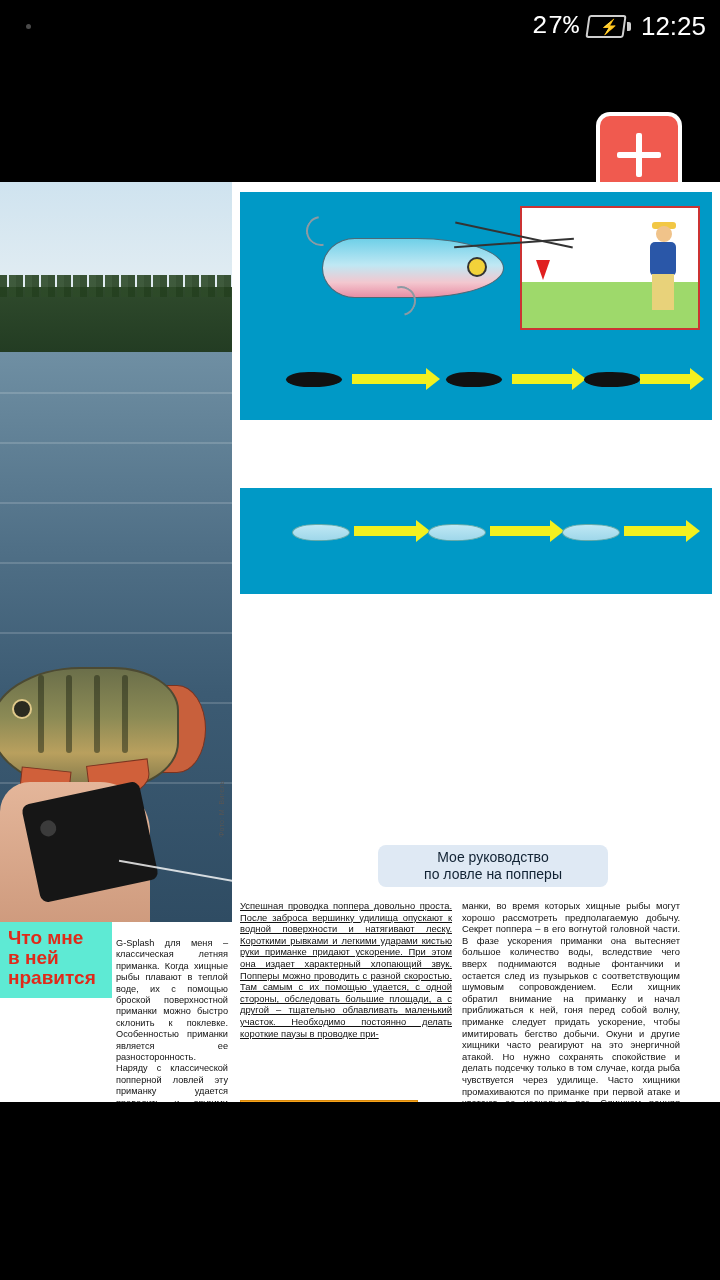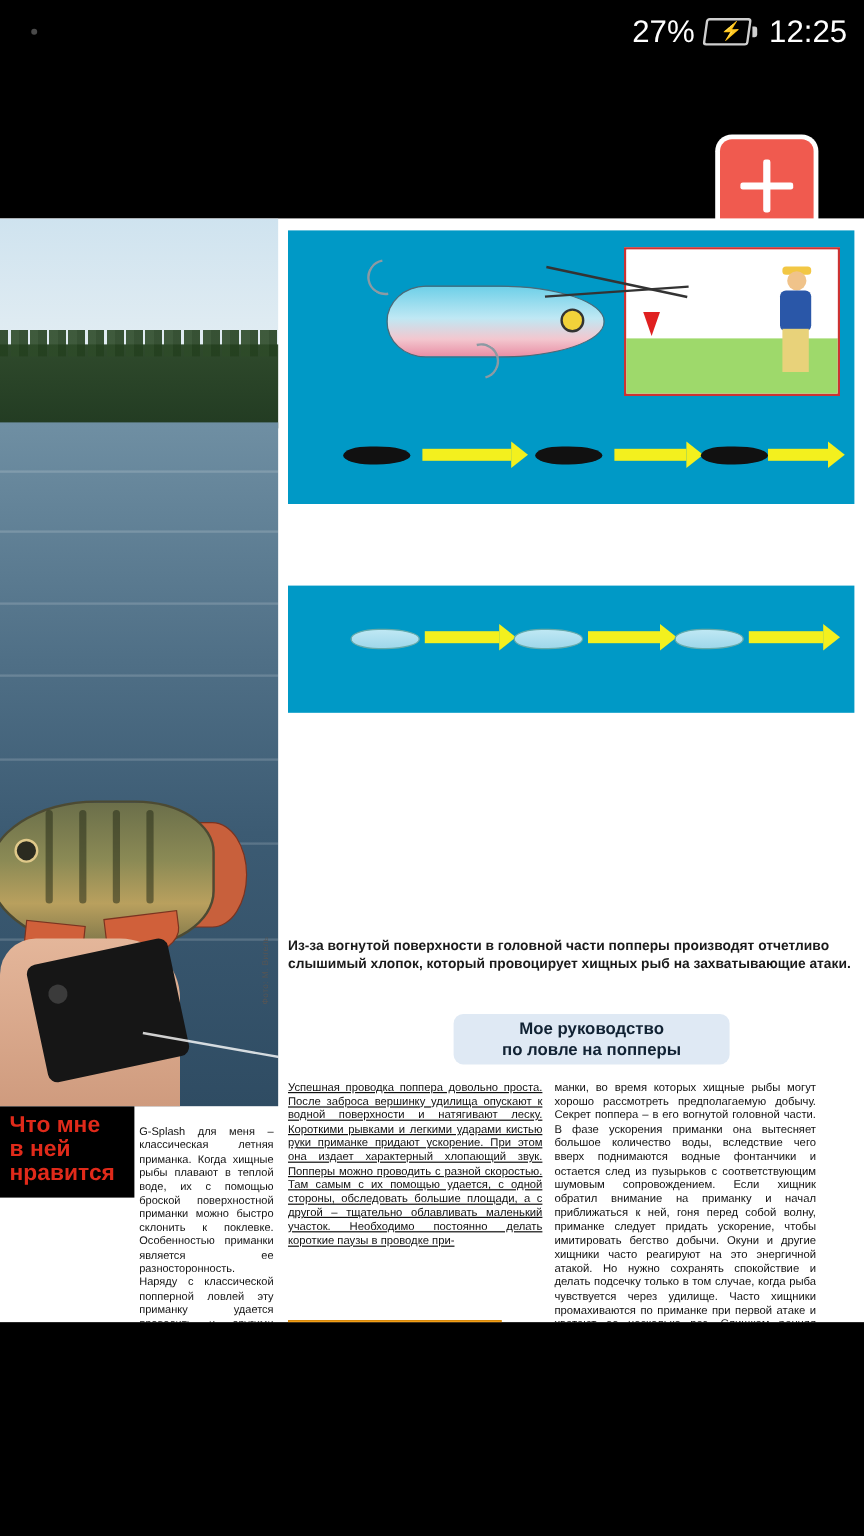--- a/index.html
+++ b/index.html
@@ -1,21 +1,21 @@
 <!DOCTYPE html>
 <html><head>
 <meta charset="utf-8">
 <style>
   html,body{margin:0;padding:0;background:#000;}
   body{width:720px;height:1280px;overflow:hidden;font-family:"Liberation Sans",sans-serif;}
 
   
   .statusbar{position:absolute;left:0;top:0;width:720px;height:52px;background:#000;color:#fff;display:flex;align-items:center;justify-content:flex-end;padding-right:14px;box-sizing:border-box;}
   .statusdot{position:absolute;left:26px;top:24px;width:5px;height:5px;border-radius:50%;background:#4a4a4a;}
-  .battpct{font-size:26px;color:#fff;letter-spacing:0px;}
+  .battpct{font-size:26px;color:#fff;letter-spacing:0px;font-family:Liberation Mono, monospace;}
   .battico{position:relative;width:44px;height:23px;margin:0 10px 0 8px;}
   .battico .shell{position:absolute;left:0;top:0;width:38px;height:23px;border:2px solid #cfcfcf;border-radius:3px;box-sizing:border-box;transform:skewX(-8deg);}
   .battico .cap{position:absolute;right:0;top:7px;width:4px;height:9px;background:#cfcfcf;border-radius:0 2px 2px 0;}
   .battico .bolt{position:absolute;left:13px;top:3px;color:#cfcfcf;font-size:15px;line-height:17px;}
   .clock{font-size:26px;color:#fff;}
 
   
   .topband{position:absolute;left:0;top:52px;width:720px;height:130px;background:#000;}
   .addbtn{position:absolute;left:600px;top:64px;width:78px;height:78px;border-radius:10px;background:#f05a4f;box-shadow:0 0 0 4px #ffffff;display:flex;align-items:center;justify-content:center;}
   .addbtn:after{content:"";position:absolute;left:50%;top:50%;width:44px;height:6px;background:#fff;transform:translate(-50%,-50%);border-radius:2px;}
@@ -39,21 +39,21 @@
   .finB{left:30px;top:132px;width:48px;height:30px;border-radius:0 0 60% 40%;transform:rotate(6deg);}
   .tail{position:absolute;left:158px;top:48px;width:56px;height:86px;background:#c8603c;border:1px solid #7a3320;border-radius:10% 60% 60% 10%;}
   .eye{position:absolute;left:22px;top:62px;width:16px;height:16px;border-radius:50%;background:#2b2b20;border:2px solid #e0c98a;}
   .hand{position:absolute;left:0px;top:600px;width:150px;height:140px;background:linear-gradient(#e4b69a,#cf9b7e);border-radius:30px 50px 0 0;}
   .device{position:absolute;left:30px;top:610px;width:120px;height:100px;background:#161616;border-radius:8px;transform:rotate(-12deg);}
   .device:after{content:"";position:absolute;left:14px;top:20px;width:16px;height:16px;border-radius:50%;background:#3b3b3b;}
   .line{position:absolute;left:118px;top:690px;width:140px;height:2px;background:rgba(255,255,255,.8);transform:rotate(10deg);}
 
   .credit{position:absolute;left:218px;top:655px;width:90px;font-size:7px;color:#555;transform:rotate(-90deg);transform-origin:left top;letter-spacing:.3px;}
 
-  .whatlike{position:absolute;left:0;top:740px;width:112px;background:#000000;padding:6px 8px 10px 8px;box-sizing:border-box;}
+  .whatlike{position:absolute;left:0;top:740px;width:112px;background:#5eead4;padding:6px 8px 10px 8px;box-sizing:border-box;}
   .whatlike b{display:block;color:#e02a1a;font-size:19px;line-height:20px;font-weight:bold;}
 
   
   .illus{position:absolute;left:240px;top:10px;width:472px;height:590px;}
   .ill1{position:absolute;left:0;top:0;width:472px;height:228px;background:#0099c6;}
   .ill3{position:absolute;left:0;top:296px;width:472px;height:106px;background:#0099c6;}
   .lureBig{position:absolute;left:60px;top:38px;width:210px;height:70px;}
   .lureBody{position:absolute;left:22px;top:8px;width:180px;height:58px;border-radius:18% 48% 48% 18% / 50%;background:linear-gradient(#6fd0e8,#bfe8f4 45%,#f3c7cf 75%,#e98fa5);border:1px solid #4b6a78;}
   .lureEye{position:absolute;right:16px;top:18px;width:16px;height:16px;border-radius:50%;background:#f2d23a;border:2px solid #333;}
   .hook{position:absolute;width:26px;height:26px;border:2px solid #8c9aa3;border-top-color:transparent;border-right-color:transparent;border-radius:50%;}
@@ -72,21 +72,21 @@
   .redarrow{position:absolute;left:14px;top:52px;width:0;height:0;border-left:7px solid transparent;border-right:7px solid transparent;border-top:20px solid #e02020;}
 
   .lurek{position:absolute;width:56px;height:15px;border-radius:40% 50% 50% 40%/50%;background:#111;}
   .lureks{position:absolute;width:56px;height:15px;border-radius:40% 50% 50% 40%/50%;background:linear-gradient(#bfe8f4,#9fd7ea);border:1px solid #6aa;}
   .arrow{position:absolute;height:10px;background:#f3f01e;}
   .arrow:after{content:"";position:absolute;right:-14px;top:-6px;border-left:14px solid #f3f01e;border-top:11px solid transparent;border-bottom:11px solid transparent;}
 
   .caption{position:absolute;left:240px;top:600px;width:472px;font-size:11.5px;line-height:15px;color:#1a1a1a;font-weight:bold;}
 
   .guidebox{position:absolute;left:378px;top:663px;width:230px;height:42px;background:#dfe9f4;border-radius:8px;display:flex;align-items:center;justify-content:center;text-align:center;}
-  .guidebox span{font-size:14px;font-weight:bold;color:#123;line-height:17px;}
+  .guidebox span{font-size:14px;font-weight:normal;color:#123;line-height:17px;}
 
   .colA{position:absolute;left:240px;top:718px;width:212px;font-size:9.4px;line-height:11.6px;color:#111;text-align:justify;text-decoration:underline;}
   .colB{position:absolute;left:462px;top:718px;width:218px;font-size:9.4px;line-height:11.6px;color:#111;text-align:justify;}
   .leftcol{position:absolute;left:116px;top:756px;width:112px;font-size:9.2px;line-height:11.4px;color:#111;text-align:justify;}
 
   .tackle{position:absolute;left:240px;top:918px;width:178px;background:#f6a21b;border:1px solid #d98a0b;padding:6px 8px 10px 8px;box-sizing:border-box;}
 
   .bottomblack{position:absolute;left:0;top:1102px;width:720px;height:178px;background:#000;}
 </style>
 </head>
@@ -178,21 +178,20 @@
     <div class="ill3">
       <div class="lureks" style="left:52px;top:36px;"></div>
       <div class="arrow" style="left:114px;top:38px;width:62px;"></div>
       <div class="lureks" style="left:188px;top:36px;"></div>
       <div class="arrow" style="left:250px;top:38px;width:60px;"></div>
       <div class="lureks" style="left:322px;top:36px;"></div>
       <div class="arrow" style="left:384px;top:38px;width:62px;"></div>
     </div>
   </div>
 
-  <div class="caption">Из-за вогнутой поверхности в головной части попперы производят отчетливо слышимый хлопок, который провоцирует хищных рыб на захватывающие атаки.</div>
 
   <div class="guidebox">
     <span style="white-space:pre-line">Мое руководство
 по ловле на попперы</span>
   </div>
 
   <div class="colA">Успешная проводка поппера довольно проста. После заброса вершинку удилища опускают к водной поверхности и натягивают леску. Короткими рывками и легкими ударами кистью руки приманке придают ускорение. При этом она издает характерный хлопающий звук. Попперы можно проводить с разной скоростью. Там самым с их помощью удается, с одной стороны, обследовать большие площади, а с другой – тщательно облавливать маленький участок. Необходимо постоянно делать короткие паузы в проводке при-</div>
   <div class="colB">манки, во время которых хищные рыбы могут хорошо рассмотреть предполагаемую добычу. Секрет поппера – в его вогнутой головной части. В фазе ускорения приманки она вытесняет большое количество воды, вследствие чего вверх поднимаются водные фонтанчики и остается след из пузырьков с соответствующим шумовым сопровождением. Если хищник обратил внимание на приманку и начал приближаться к ней, гоня перед собой волну, приманке следует придать ускорение, чтобы имитировать бегство добычи. Окуни и другие хищники часто реагируют на это энергичной атакой. Но нужно сохранять спокойствие и делать подсечку только в том случае, когда рыба чувствуется через удилище. Часто хищники промахиваются по приманке при первой атаке и хватают ее несколько раз. Слишком ранняя подсечка в таком случае уменьшила бы шансы на поимку рыбы. Даже если рыбалка идет трудно, при эффектных поклевках нужно сохранять спокойствие, чтобы при последующем вываживании не разочароваться.</div>
 
   <div class="tackle">

